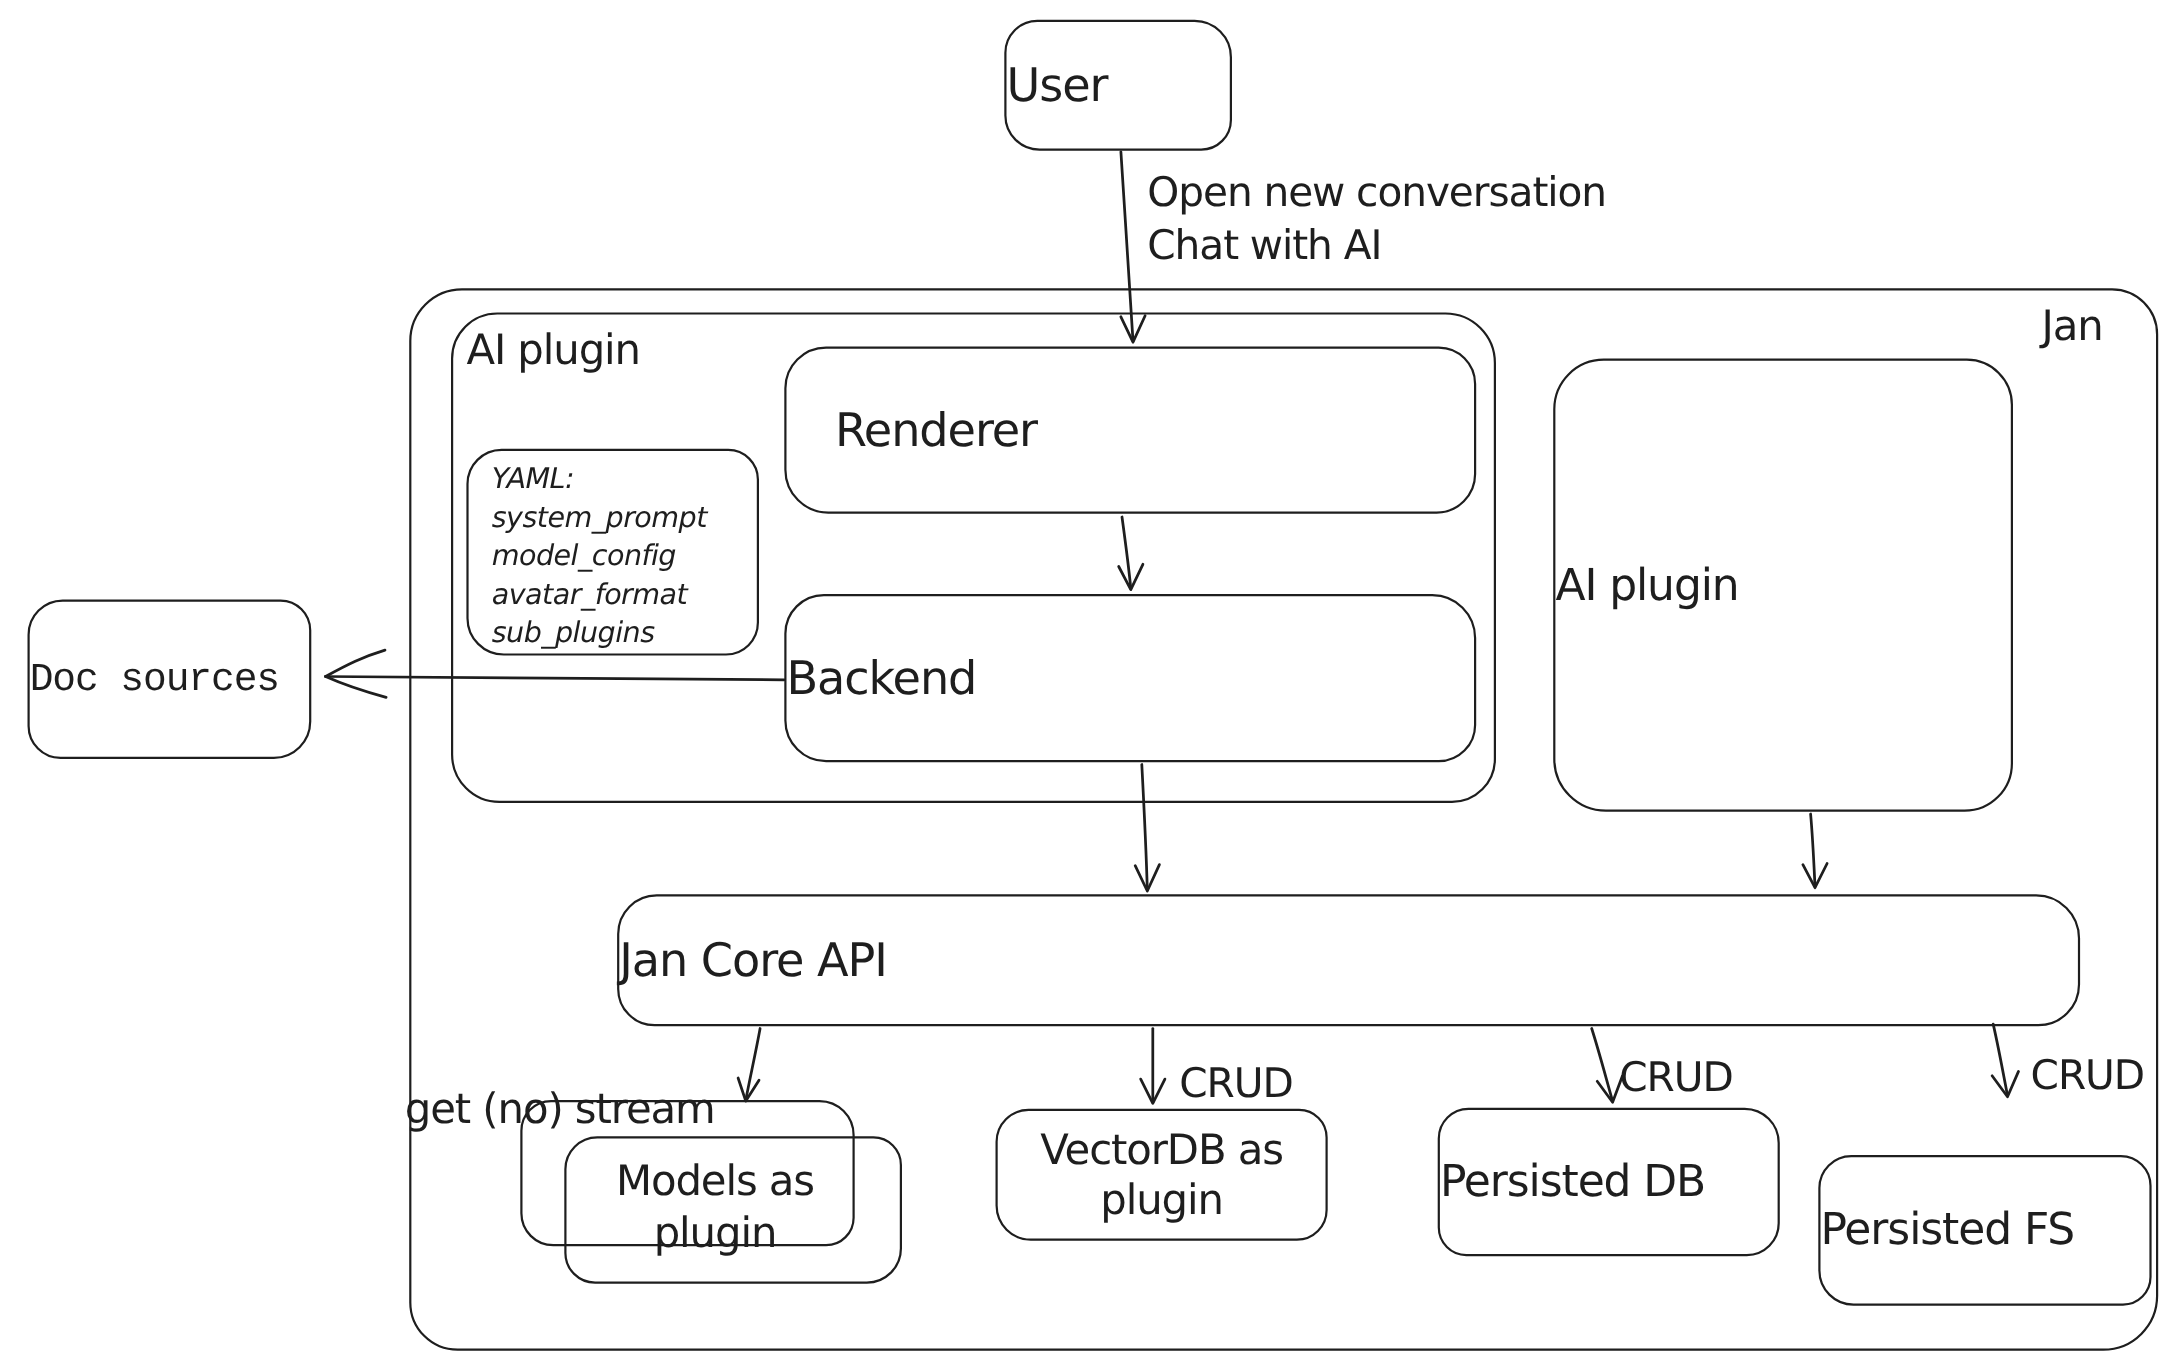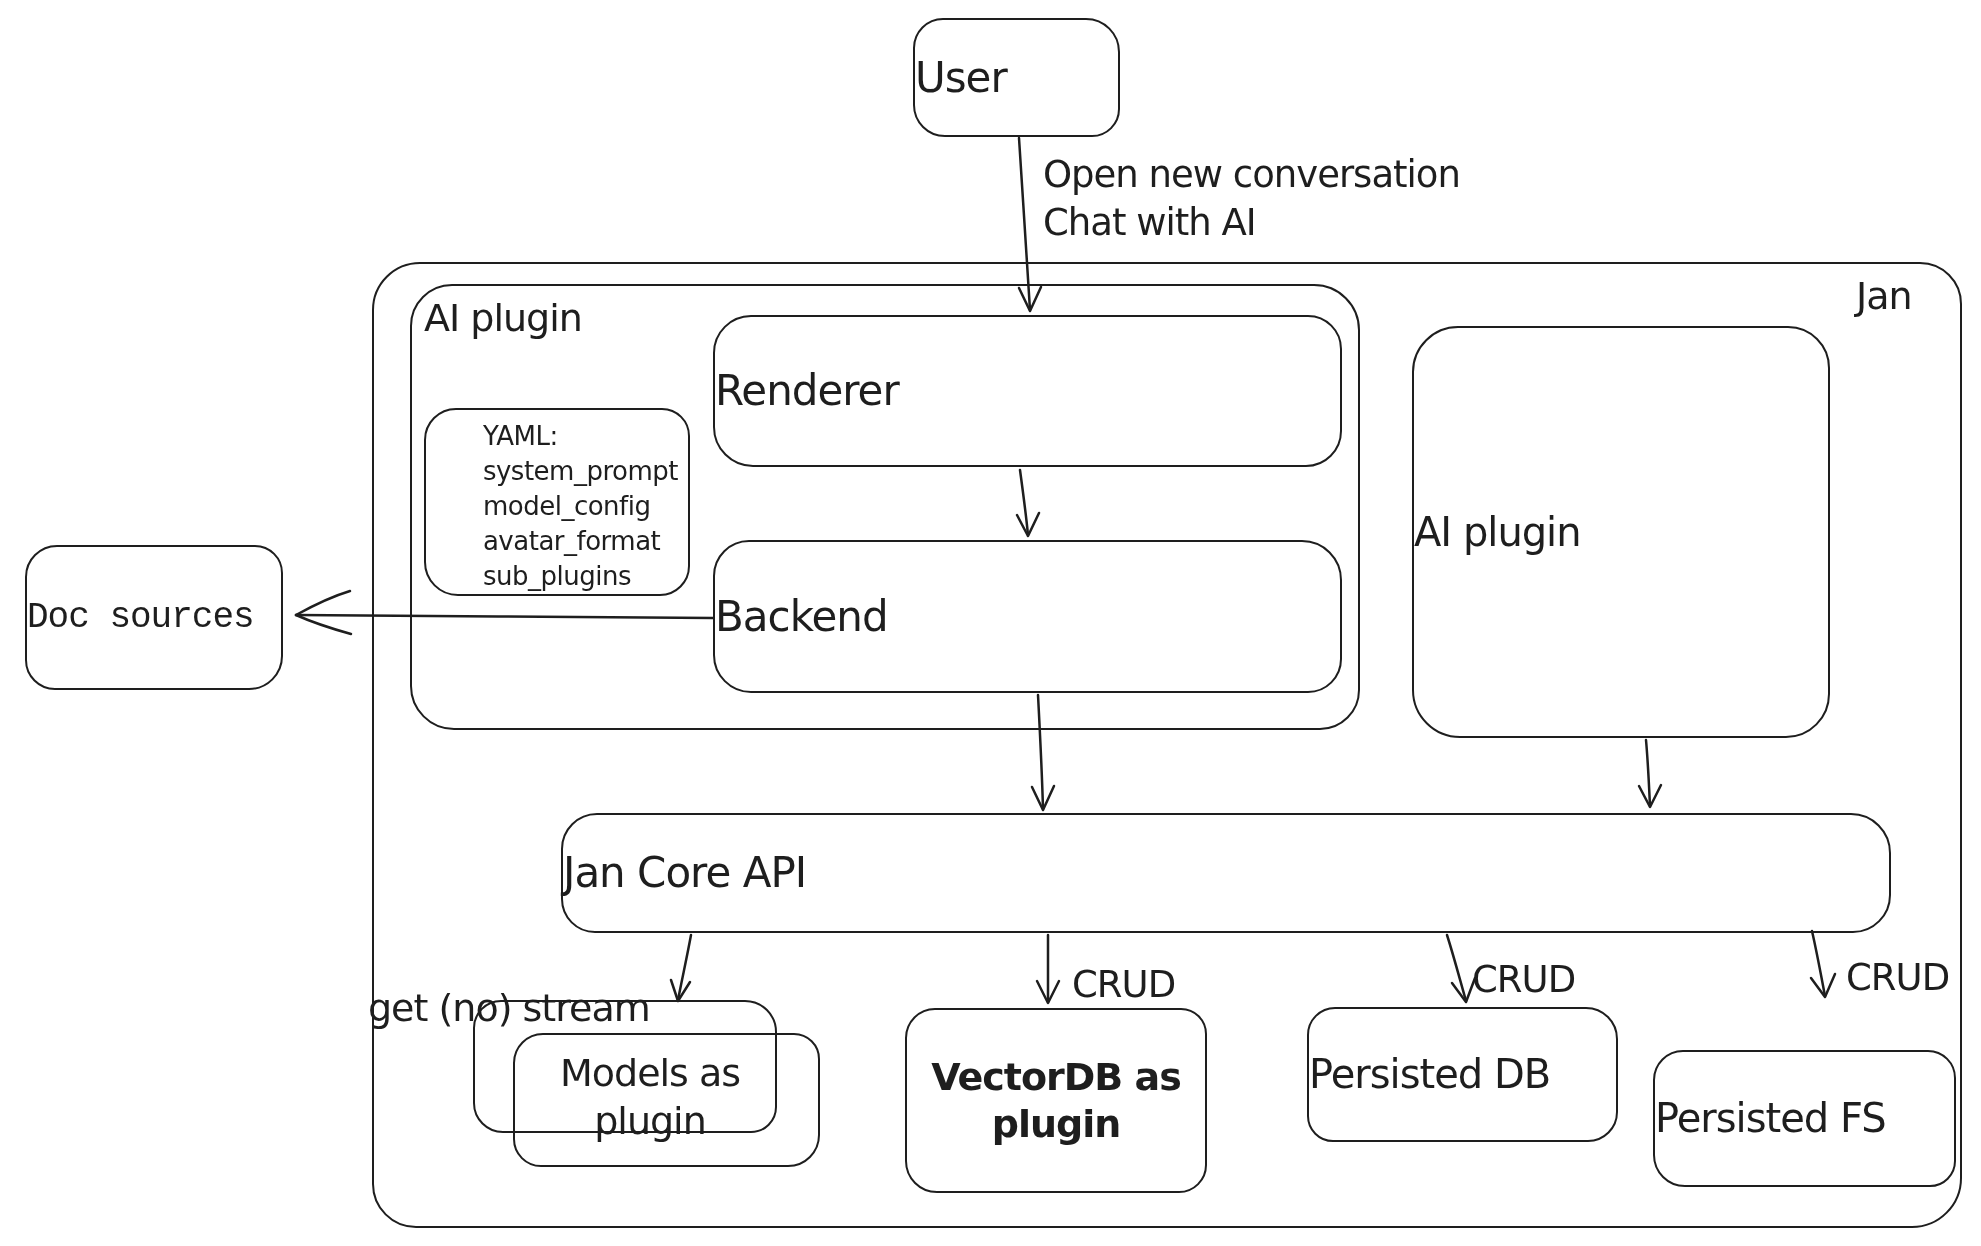--- a/index.html
+++ b/index.html
@@ -16,33 +16,33 @@
   .free-label { position:absolute; white-space:nowrap; letter-spacing:-1px; }
   svg.wires { position:absolute; left:0; top:0; width:1981px; height:1246px; }
   svg.wires path { stroke:var(--stroke); stroke-width:2.5; fill:none;
                    stroke-linecap:round; stroke-linejoin:round; }
 
   
   #user-node        { left:913px;  top:18px;   width:207px;  height:119px; border-radius:30px 34px 28px 32px; font-size:42px; }
   #jan-container    { left:372px;  top:262px;  width:1590px; height:966px; border-radius:48px 42px 50px 44px; }
   #ai-plugin-container { left:410px; top:284px; width:950px; height:446px; border-radius:42px 46px 40px 44px; }
   #yaml-note        { left:424px;  top:408px;  width:266px;  height:188px; border-radius:32px 28px 30px 34px;
-                      align-items:flex-start; justify-content:flex-end; text-align:left;
-                      padding:9px 10px 0 21px; font-size:26px; }
+                      align-items:flex-start; justify-content:flex-start; text-align:left;
+                      padding:9px 10px 0 21px; font-size:26px;font-style:italic; }
   #yaml-note .yline { line-height:35px; white-space:nowrap; letter-spacing:-0.5px; }
-  #renderer-node    { left:713px;  top:315px;  width:629px;  height:152px; border-radius:38px 34px 36px 40px; font-size:42px; }
+  #renderer-node    { left:713px;  top:315px;  width:629px;  height:152px; border-radius:38px 34px 36px 40px; font-size:42px;padding-left:44px; }
   #backend-node     { left:713px;  top:540px;  width:629px;  height:153px; border-radius:36px 40px 34px 38px; font-size:42px; }
   #ai-plugin-right-node { left:1412px; top:326px; width:418px; height:412px; border-radius:46px 42px 44px 48px; font-size:40px; }
   #doc-sources-node { left:25px;   top:545px;  width:258px;  height:145px; border-radius:32px 28px 34px 30px; font-size:36px;font-family:Liberation Mono, monospace; }
   #jan-core-api-node{ left:543px;  top:813px;  width:1330px; height:120px; border-radius:36px 40px 38px 34px; font-size:42px;margin-left:18px; }
   #models-box-back  { left:473px;  top:1000px; width:304px;  height:133px; border-radius:28px 32px 26px 30px; }
   #models-box-front { left:513px;  top:1033px; width:307px;  height:134px; border-radius:30px 26px 32px 28px; }
   #models-label     { left:500px;  top:1050px; width:300px;  text-align:center; white-space:normal;
                       font-size:38px; line-height:1.25; letter-spacing:-1px; position:absolute; }
-  #vectordb-node    { left:905px;  top:1008px; width:302px;  height:185px; border-radius:30px 26px 28px 32px; font-size:38px; padding:0 14px;font-weight:bold; }
+  #vectordb-node    { left:905px;  top:1008px; width:302px;  height:120px; border-radius:30px 26px 28px 32px; font-size:38px; padding:0 14px; }
   #persisted-db-node{ left:1307px; top:1007px; width:311px;  height:135px; border-radius:28px 32px 30px 26px; font-size:40px; }
   #persisted-fs-node{ left:1653px; top:1010px; width:303px;  height:137px; border-radius:30px 28px 26px 32px; font-size:40px;margin-top:40px; }
 
   #label-open-conv   { left:1043px; top:153px;  font-size:37px; }
   #label-chat-ai     { left:1043px; top:201px;  font-size:37px; }
   #label-jan         { left:1856px; top:274px;  font-size:38px; }
   #label-ai-plugin   { left:424px;  top:296px;  font-size:38px; }
   #label-stream      { left:368px;  top:942px;  font-size:38px;margin-top:44px; }
   #label-crud-vector { left:1072px; top:963px;  font-size:37px; }
   #label-crud-db     { left:1472px; top:958px;  font-size:37px; }

